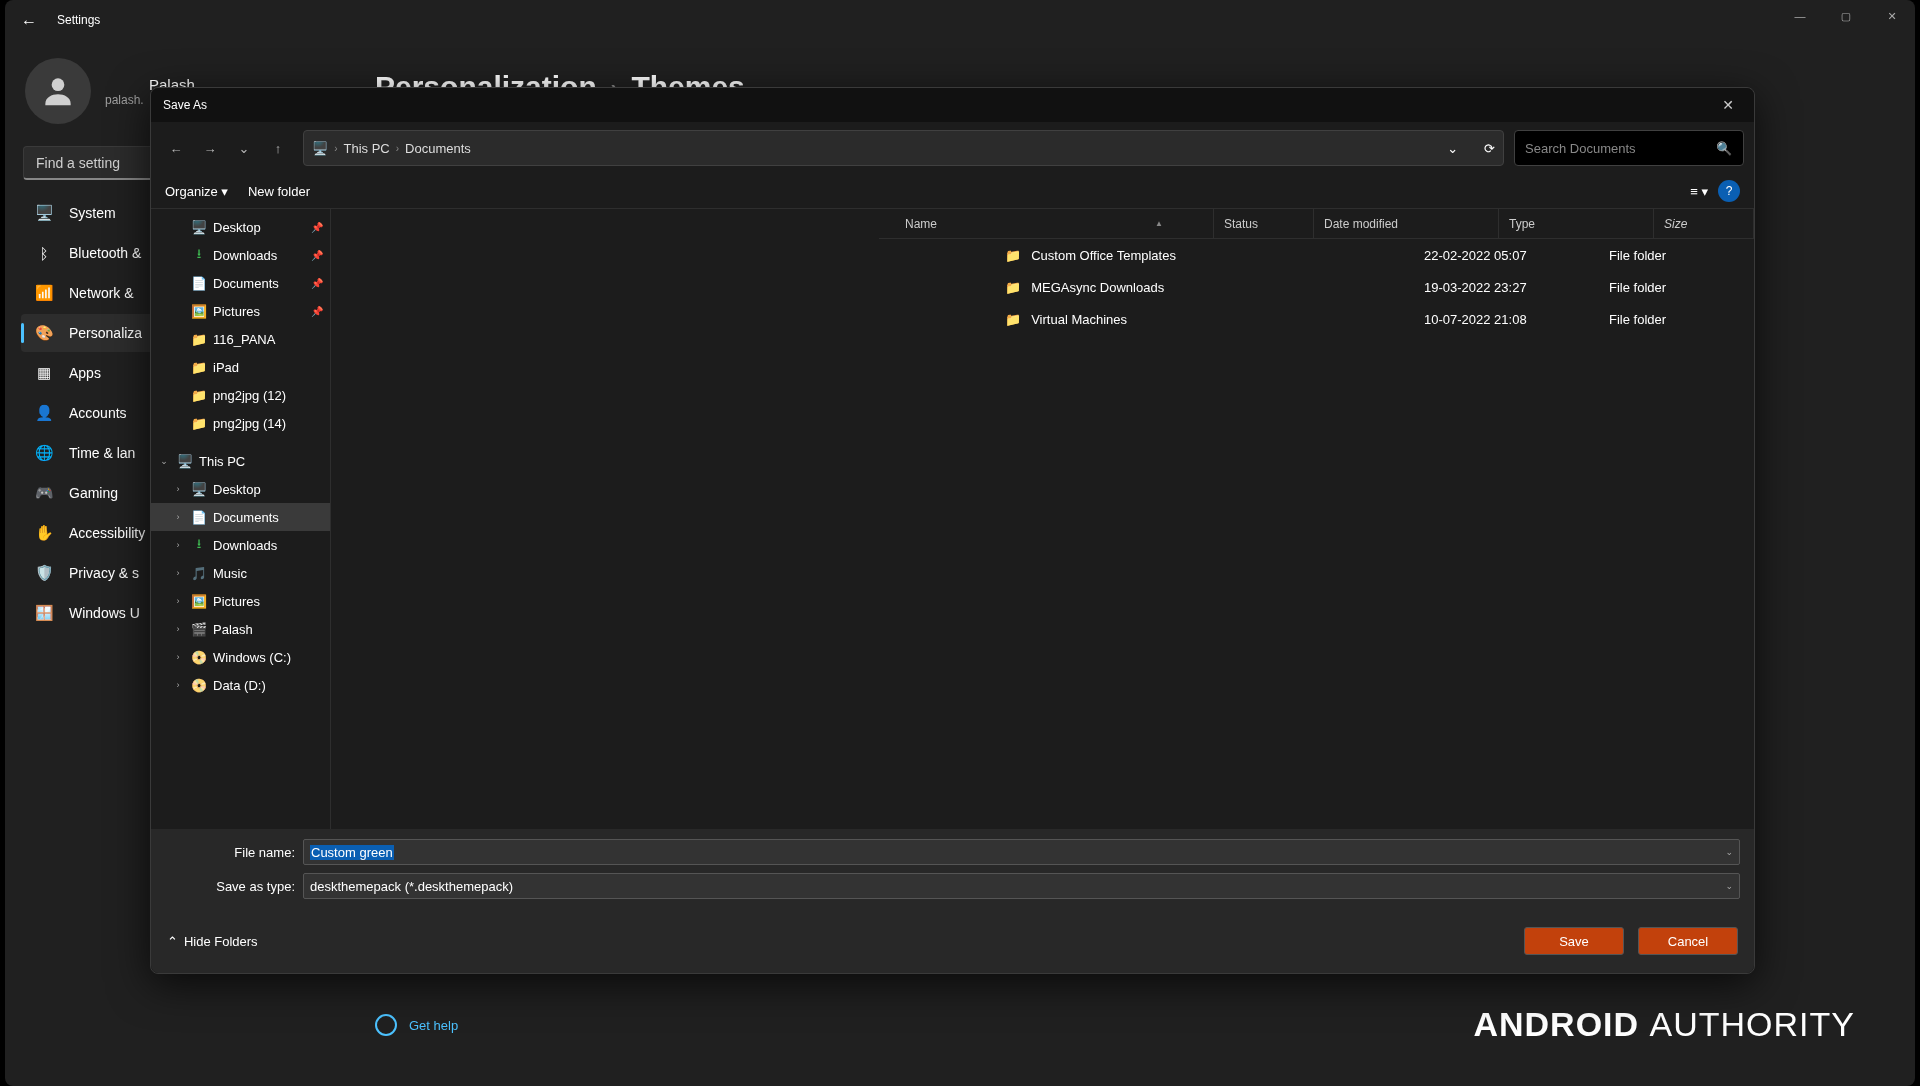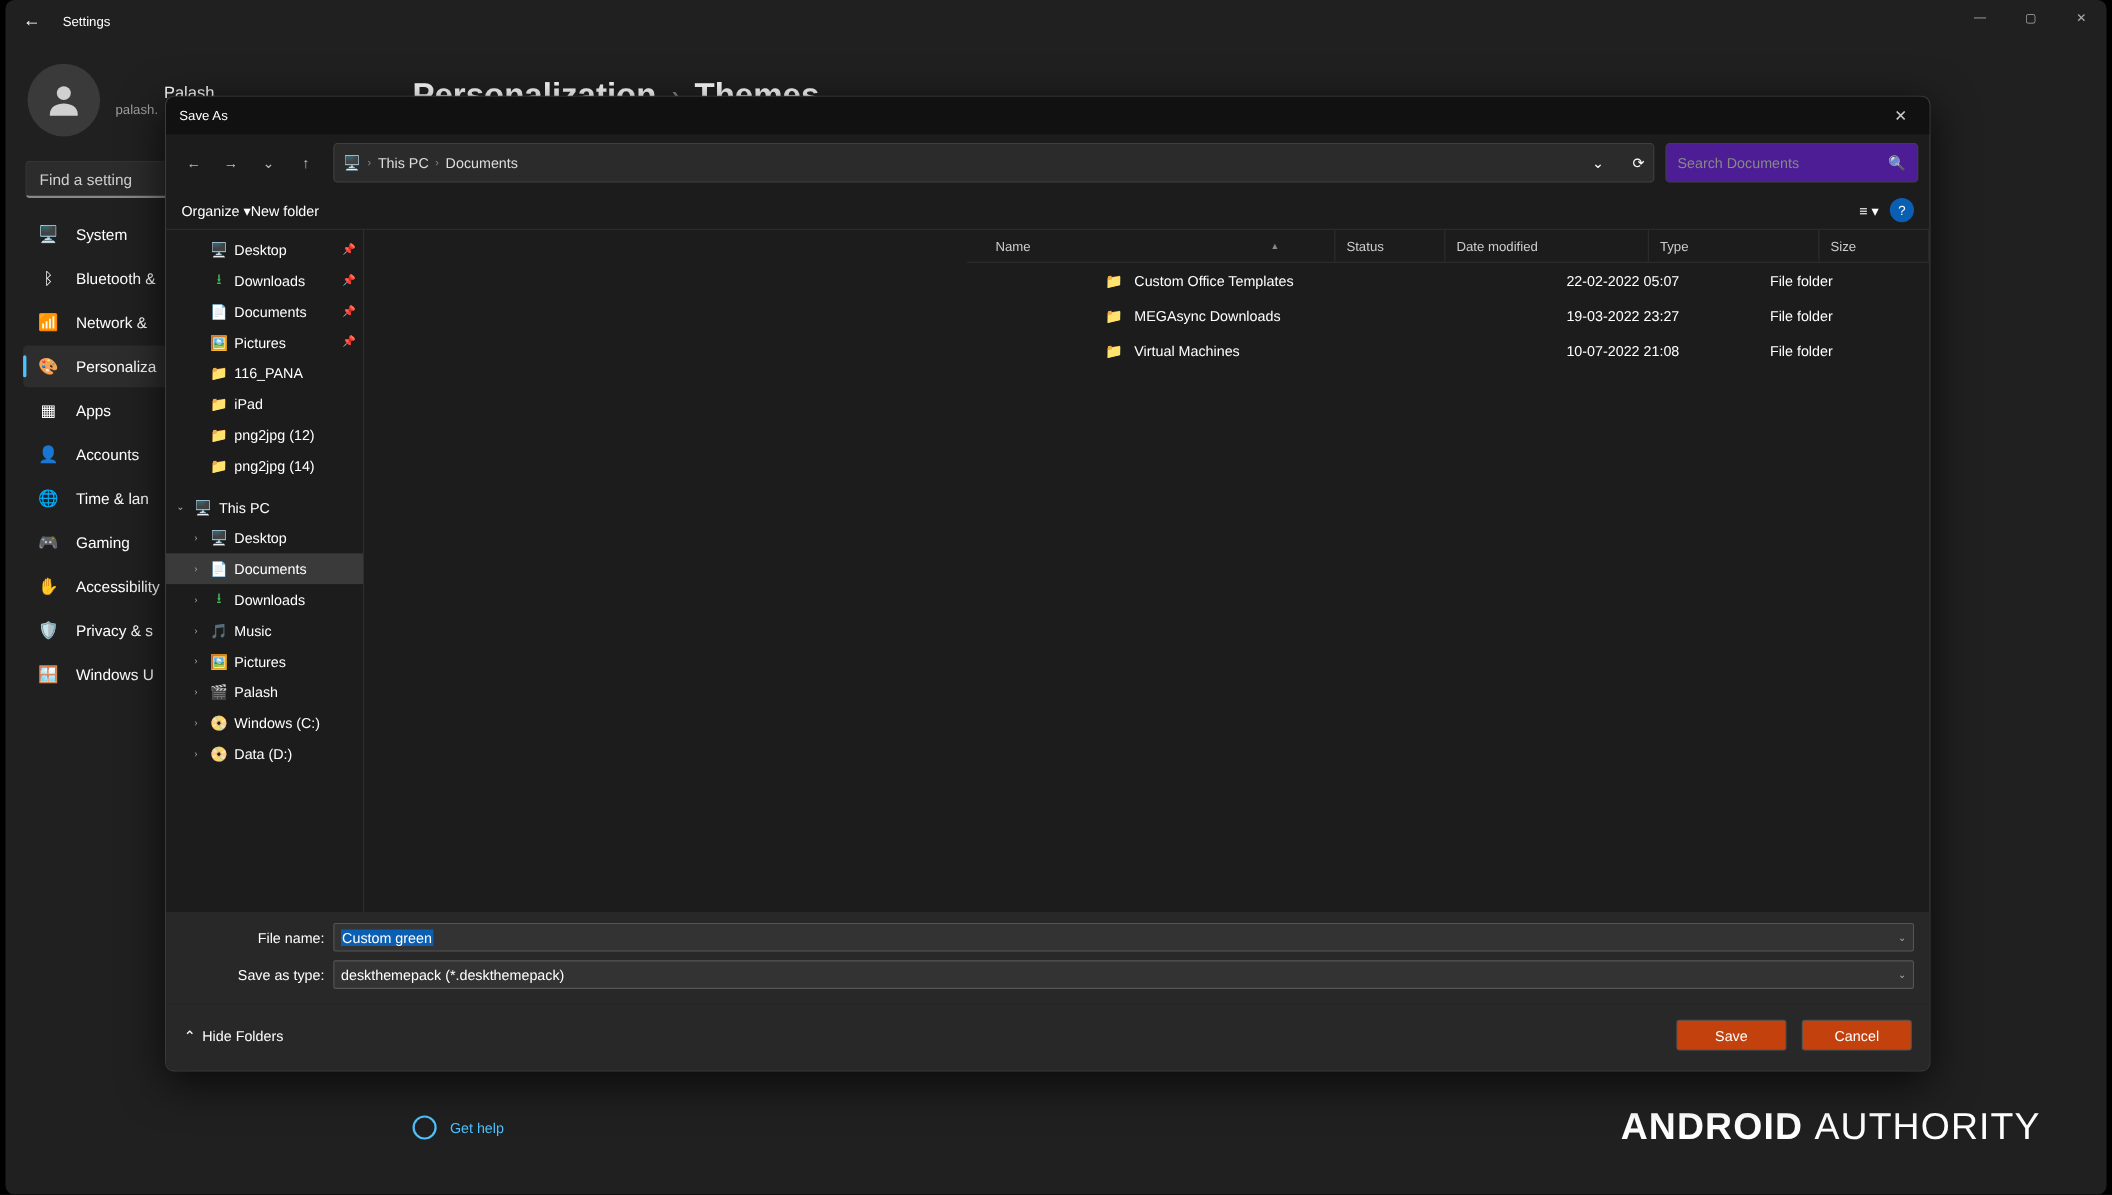--- a/index.html
+++ b/index.html
@@ -41,43 +41,43 @@
 .dialog { position:absolute; left:150px; top:87px; width:1605px; background:#1c1c1c; border:1px solid #3a3a3a; border-radius:8px; box-shadow:0 10px 40px rgba(0,0,0,.7); }
 .dlg-title { height:34px; display:flex; align-items:center; justify-content:space-between; padding:0 8px 0 12px; font-size:12px; background:#111; border-radius:8px 8px 0 0; }
 .dlg-close { width:36px; text-align:center; font-size:14px; cursor:pointer; color:#ccc; }
 
 .navbar { display:flex; align-items:center; gap:4px; padding:8px 10px; }
 .navbtn { width:30px; height:30px; display:flex; align-items:center; justify-content:center; color:#bbb; cursor:pointer; font-size:13px; }
 .addrbar { flex:1; height:36px; background:#2b2b2b; border:1px solid #404040; border-radius:4px; display:flex; align-items:center; padding:0 8px; gap:6px; font-size:13px; margin:0 6px; }
 .addrbar .seg { color:#ddd; }
 .addrbar .sep { color:#888; font-size:10px; }
 .addrbar .spacer { flex:1; }
-.searchbox { width:230px; height:36px; background:#4c1d95; border:1px solid #404040; border-radius:4px; display:flex; align-items:center; padding:0 10px; font-size:13px; color:#888; }
+.searchbox { width:230px; height:36px; background:#000000; border:1px solid #404040; border-radius:4px; display:flex; align-items:center; padding:0 10px; font-size:13px; color:#888; }
 .searchbox .sicon { margin-left:auto; }
 
-.toolbar { display:flex; align-items:center; padding:6px 14px; font-size:13px; border-bottom:1px solid #2e2e2e; }
+.toolbar { display:flex; align-items:center; padding:6px 14px; font-size:13px; gap:20px; border-bottom:1px solid #2e2e2e; }
 .toolbar .right { margin-left:auto; display:flex; align-items:center; gap:10px; }
 .help { width:22px; height:22px; border-radius:50%; background:#0a5fb3; color:#fff; display:flex; align-items:center; justify-content:center; font-size:12px; }
 
 .explorer-body { display:flex; height:620px; }
 .tree { width:180px; border-right:1px solid #2e2e2e; overflow:auto; padding:4px 0; font-size:13px; }
 .tree-row { display:flex; align-items:center; height:28px; padding:0 6px; gap:6px; cursor:pointer; }
 .tree-row.selected { background:#3a3a3a; }
 .tree-arrow { width:14px; text-align:center; font-size:9px; color:#aaa; }
 .tree-icon { width:16px; text-align:center; font-size:13px; }
 .tree-pin { margin-left:auto; font-size:10px; color:#888; }
 
 .file-area { flex:1; display:flex; flex-direction:column;align-items:flex-end; }
 .col-headers { display:flex; align-items:center; height:30px; border-bottom:1px solid #2e2e2e; font-size:12px; color:#ccc; }
 .col-headers > div { padding:0 10px; border-right:1px solid #2e2e2e; height:100%; display:flex; align-items:center; }
 .col-name { width:335px; padding-left:26px!important; gap:80px; }
 .col-status { width:100px; }
 .col-date { width:185px; }
 .col-type { width:155px; }
-.col-size { width:100px; border-right:1px solid #2e2e2e; }
+.col-size { width:100px; border-right:1px solid #2e2e2e;font-style:italic; }
 .sort-arrow { font-size:8px; color:#888; margin-left:auto; margin-right:40px; }
 
 .file-row { display:flex; align-items:center; height:32px; font-size:13px; cursor:pointer; }
 .file-row .c-name { width:335px; padding-left:26px; display:flex; align-items:center; gap:10px; }
 .file-row .c-status { width:100px; }
 .file-row .c-date { width:185px; padding-left:10px; }
 .file-row .c-type { width:155px; padding-left:10px; }
 .folder-icon { color:#e8b624; }
 
 .form-area { padding:10px 14px 6px; background:#282828; }

